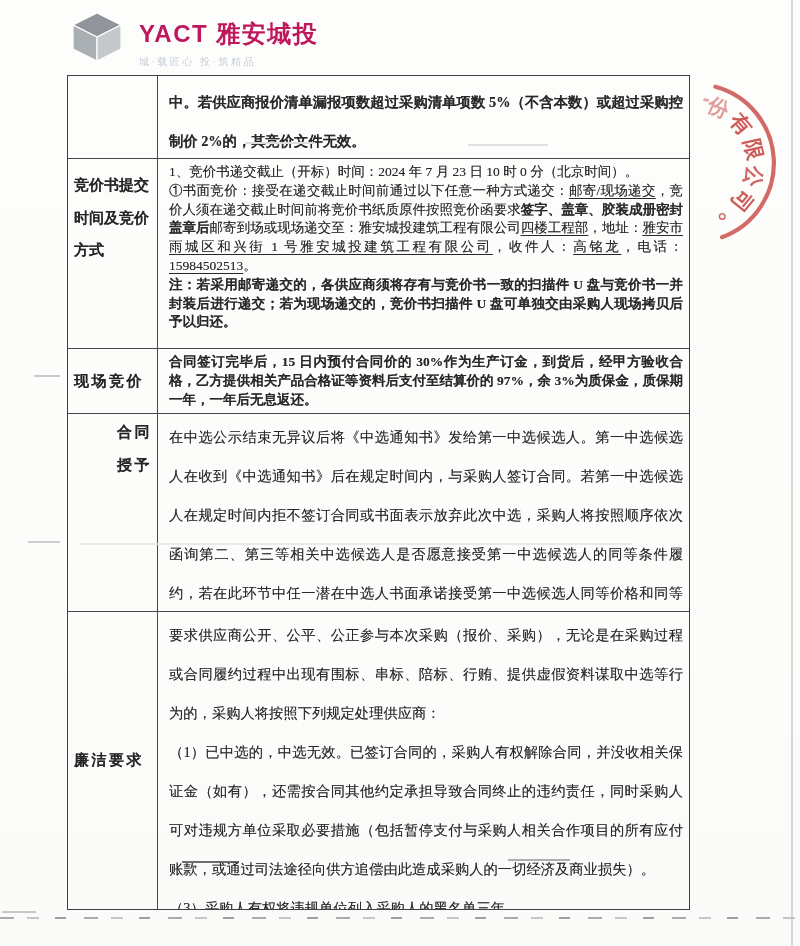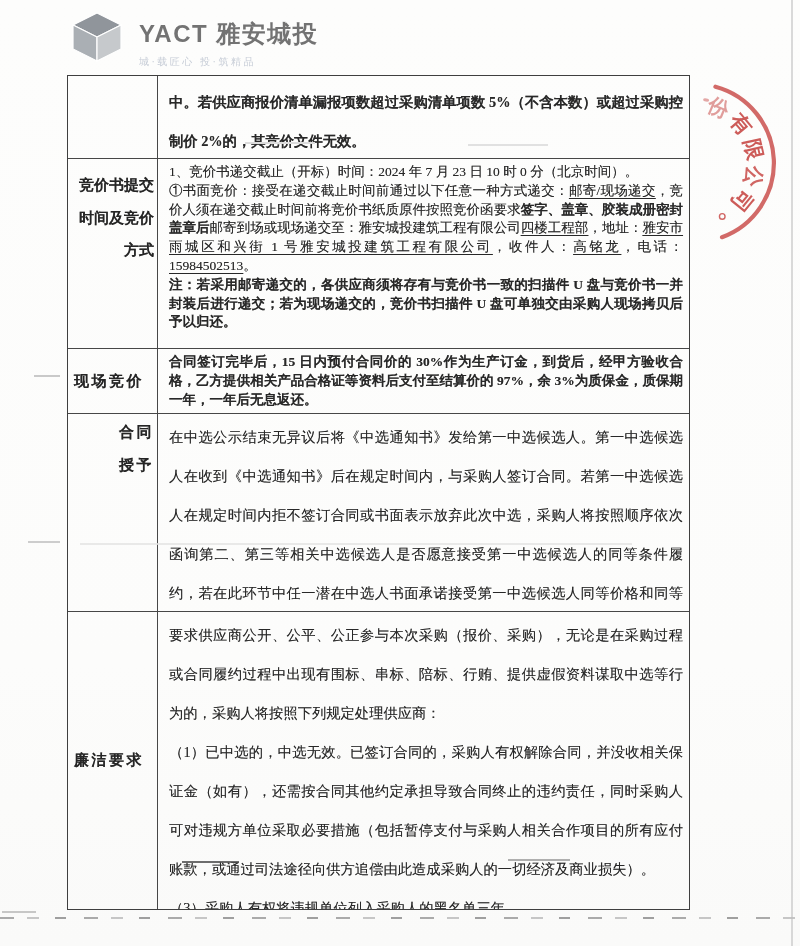--- a/index.html
+++ b/index.html
@@ -9,37 +9,37 @@
     font-family:"Liberation Serif","DejaVu Serif",serif;
     color:#262626;
   }
   .page{position:absolute;inset:0;}
 
   
   .logo{position:absolute;left:70px;top:12px;display:flex;gap:15px;align-items:flex-start;}
   .cube-svg{width:54px;height:50px;display:block;}
   .brand{
     font-family:"Liberation Sans","DejaVu Sans",sans-serif;
-    font-weight:bold;font-size:24px;letter-spacing:1.5px;color:#737373;margin-top:6px;
+    font-weight:bold;font-size:24px;letter-spacing:1.5px;color:#be185d;margin-top:6px;
   }
   .tagline{
     font-family:"Liberation Sans","DejaVu Sans",sans-serif;
     font-size:10px;letter-spacing:2.5px;color:#c7cdd7;margin-top:5px;
   }
 
   
   #doc-table{
     position:absolute;left:67px;top:75px;width:621px;
     border:1.5px solid #3f3f3f;box-sizing:content-box;background:transparent;
   }
   .trow{display:flex;border-top:1.3px solid #474747;box-sizing:border-box;overflow:hidden;}
   .trow:first-child{border-top:none;}
   .lcell{
     width:90px;flex:0 0 90px;border-right:1.3px solid #474747;
-    box-sizing:border-box;display:flex;padding:0 3px 0 6px;text-align:right;
+    box-sizing:border-box;display:flex;padding:0 3px 0 6px;
   }
   .lcell.center{align-items:center;}
   .ltext{
     font-size:15px;font-weight:700;line-height:32.5px;color:#252525;
     text-shadow:0 0 .4px rgba(45,45,45,.55);
   }
   .ccell{
     flex:1;box-sizing:border-box;padding:4px 6px 0 11px;
     text-align:justify;overflow:hidden;color:#282828;
     text-shadow:0 0 .4px rgba(45,45,45,.5);

